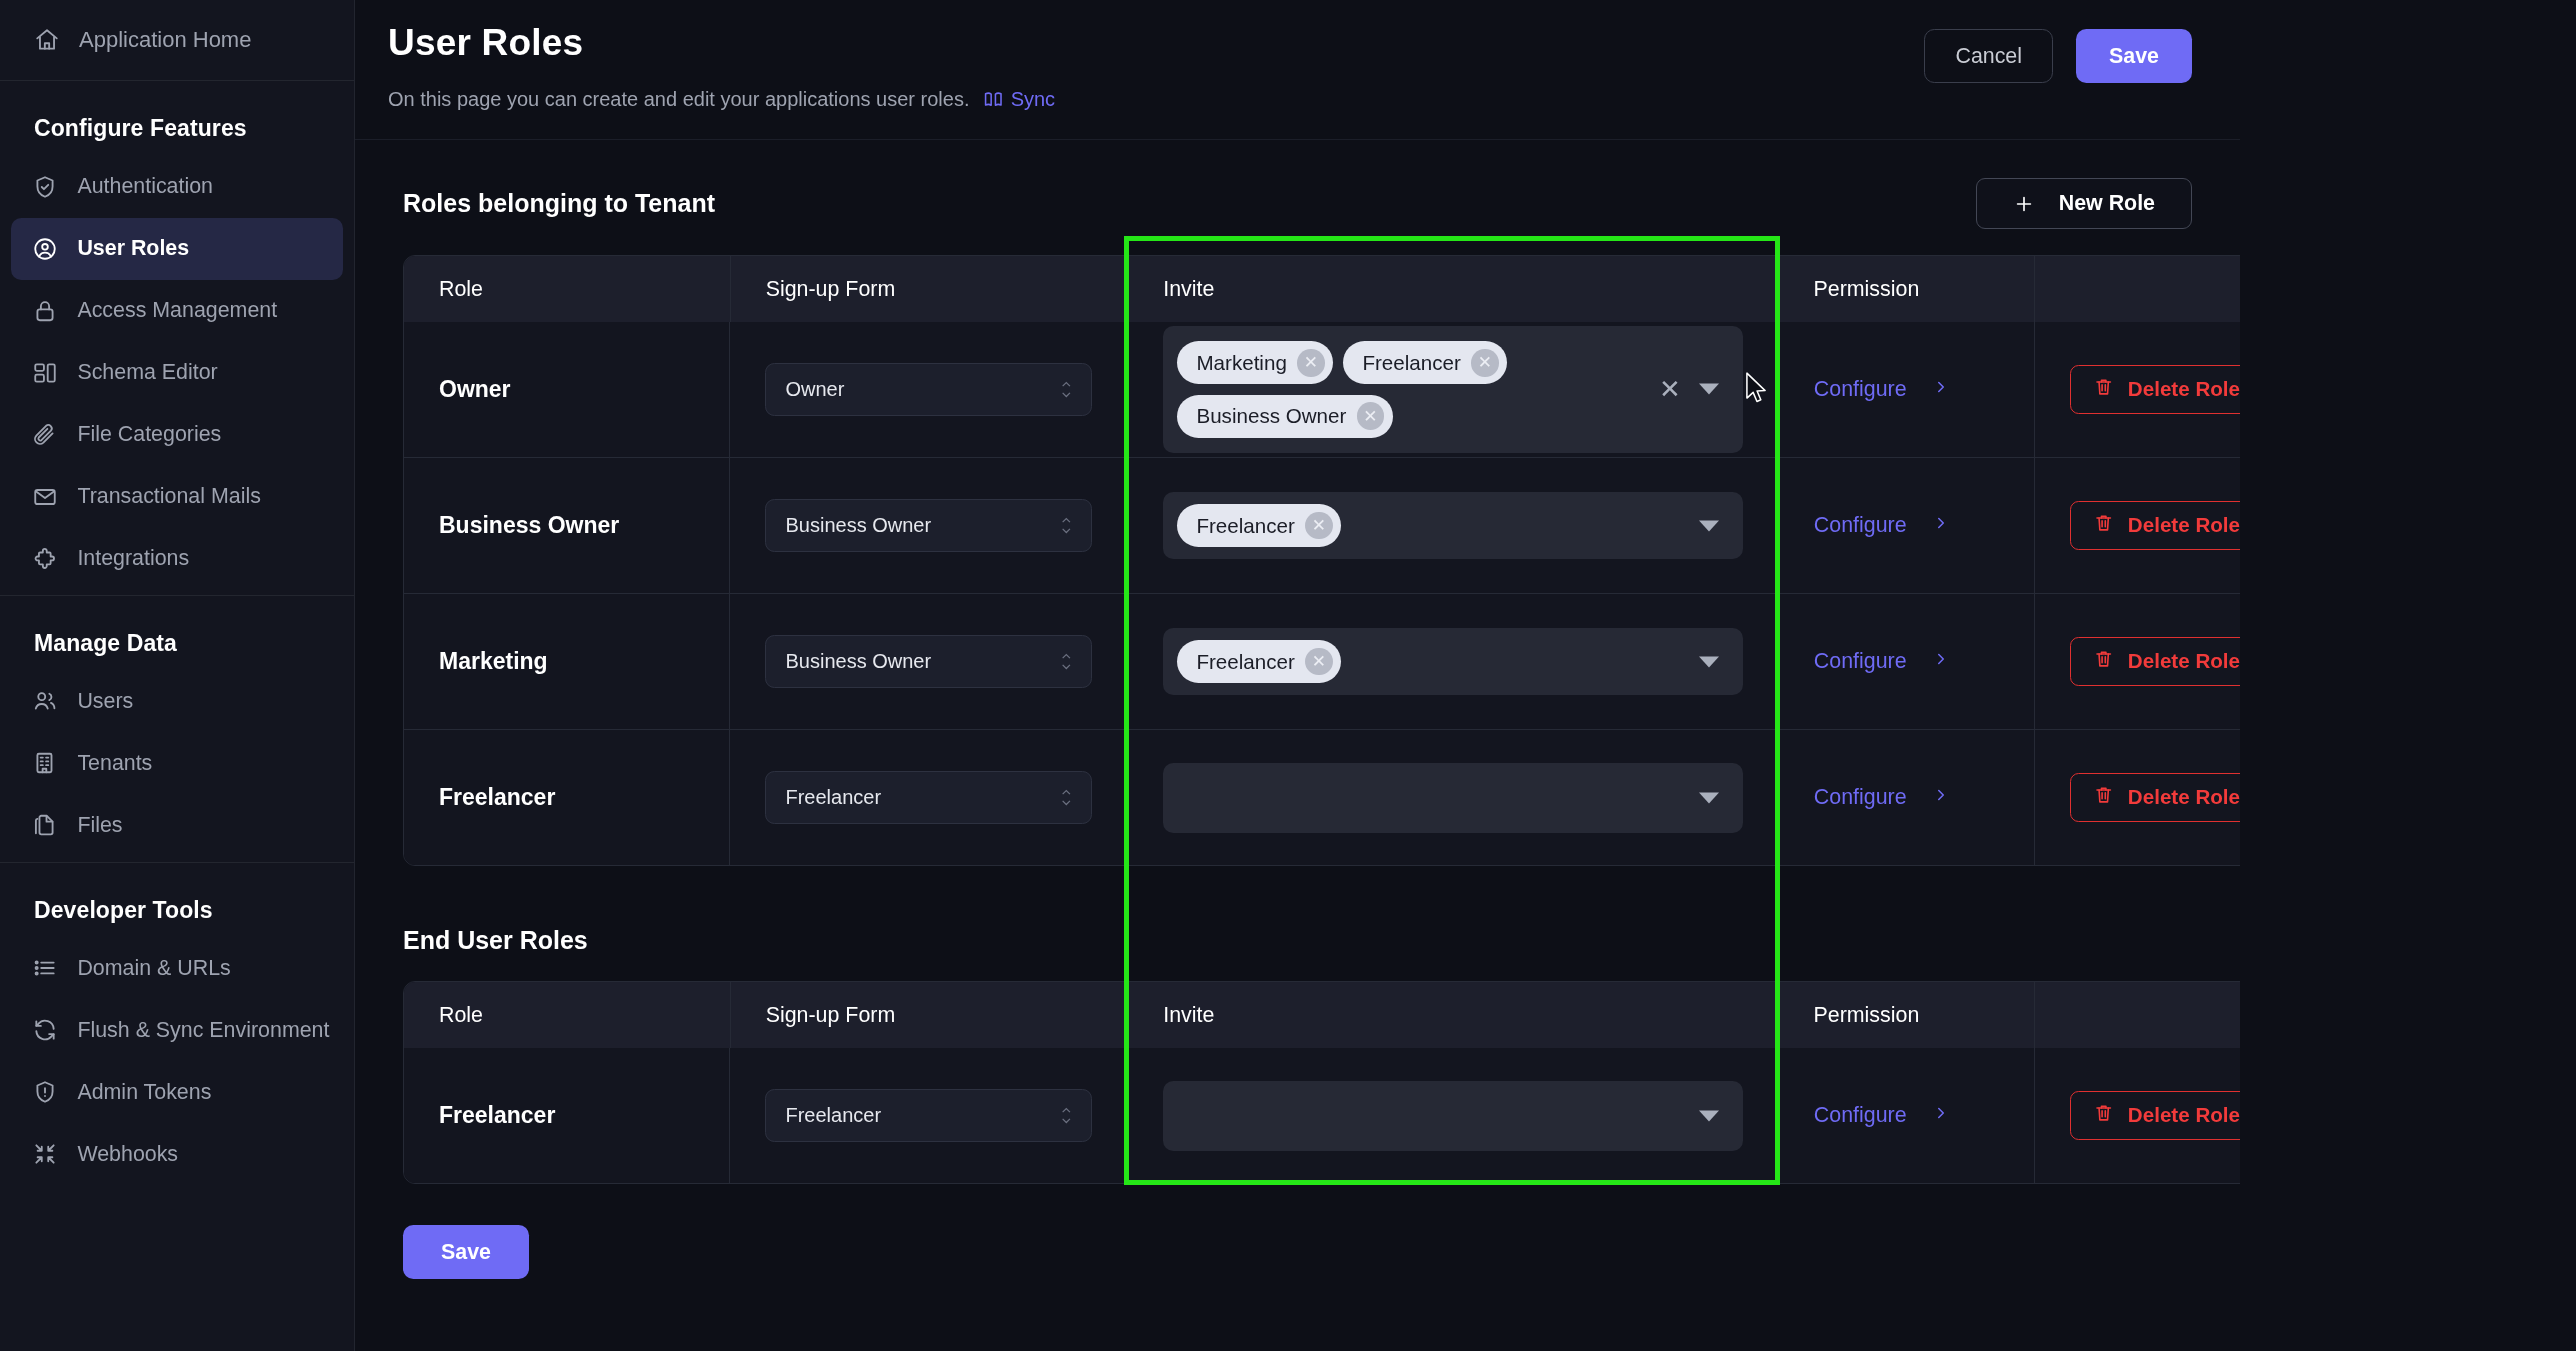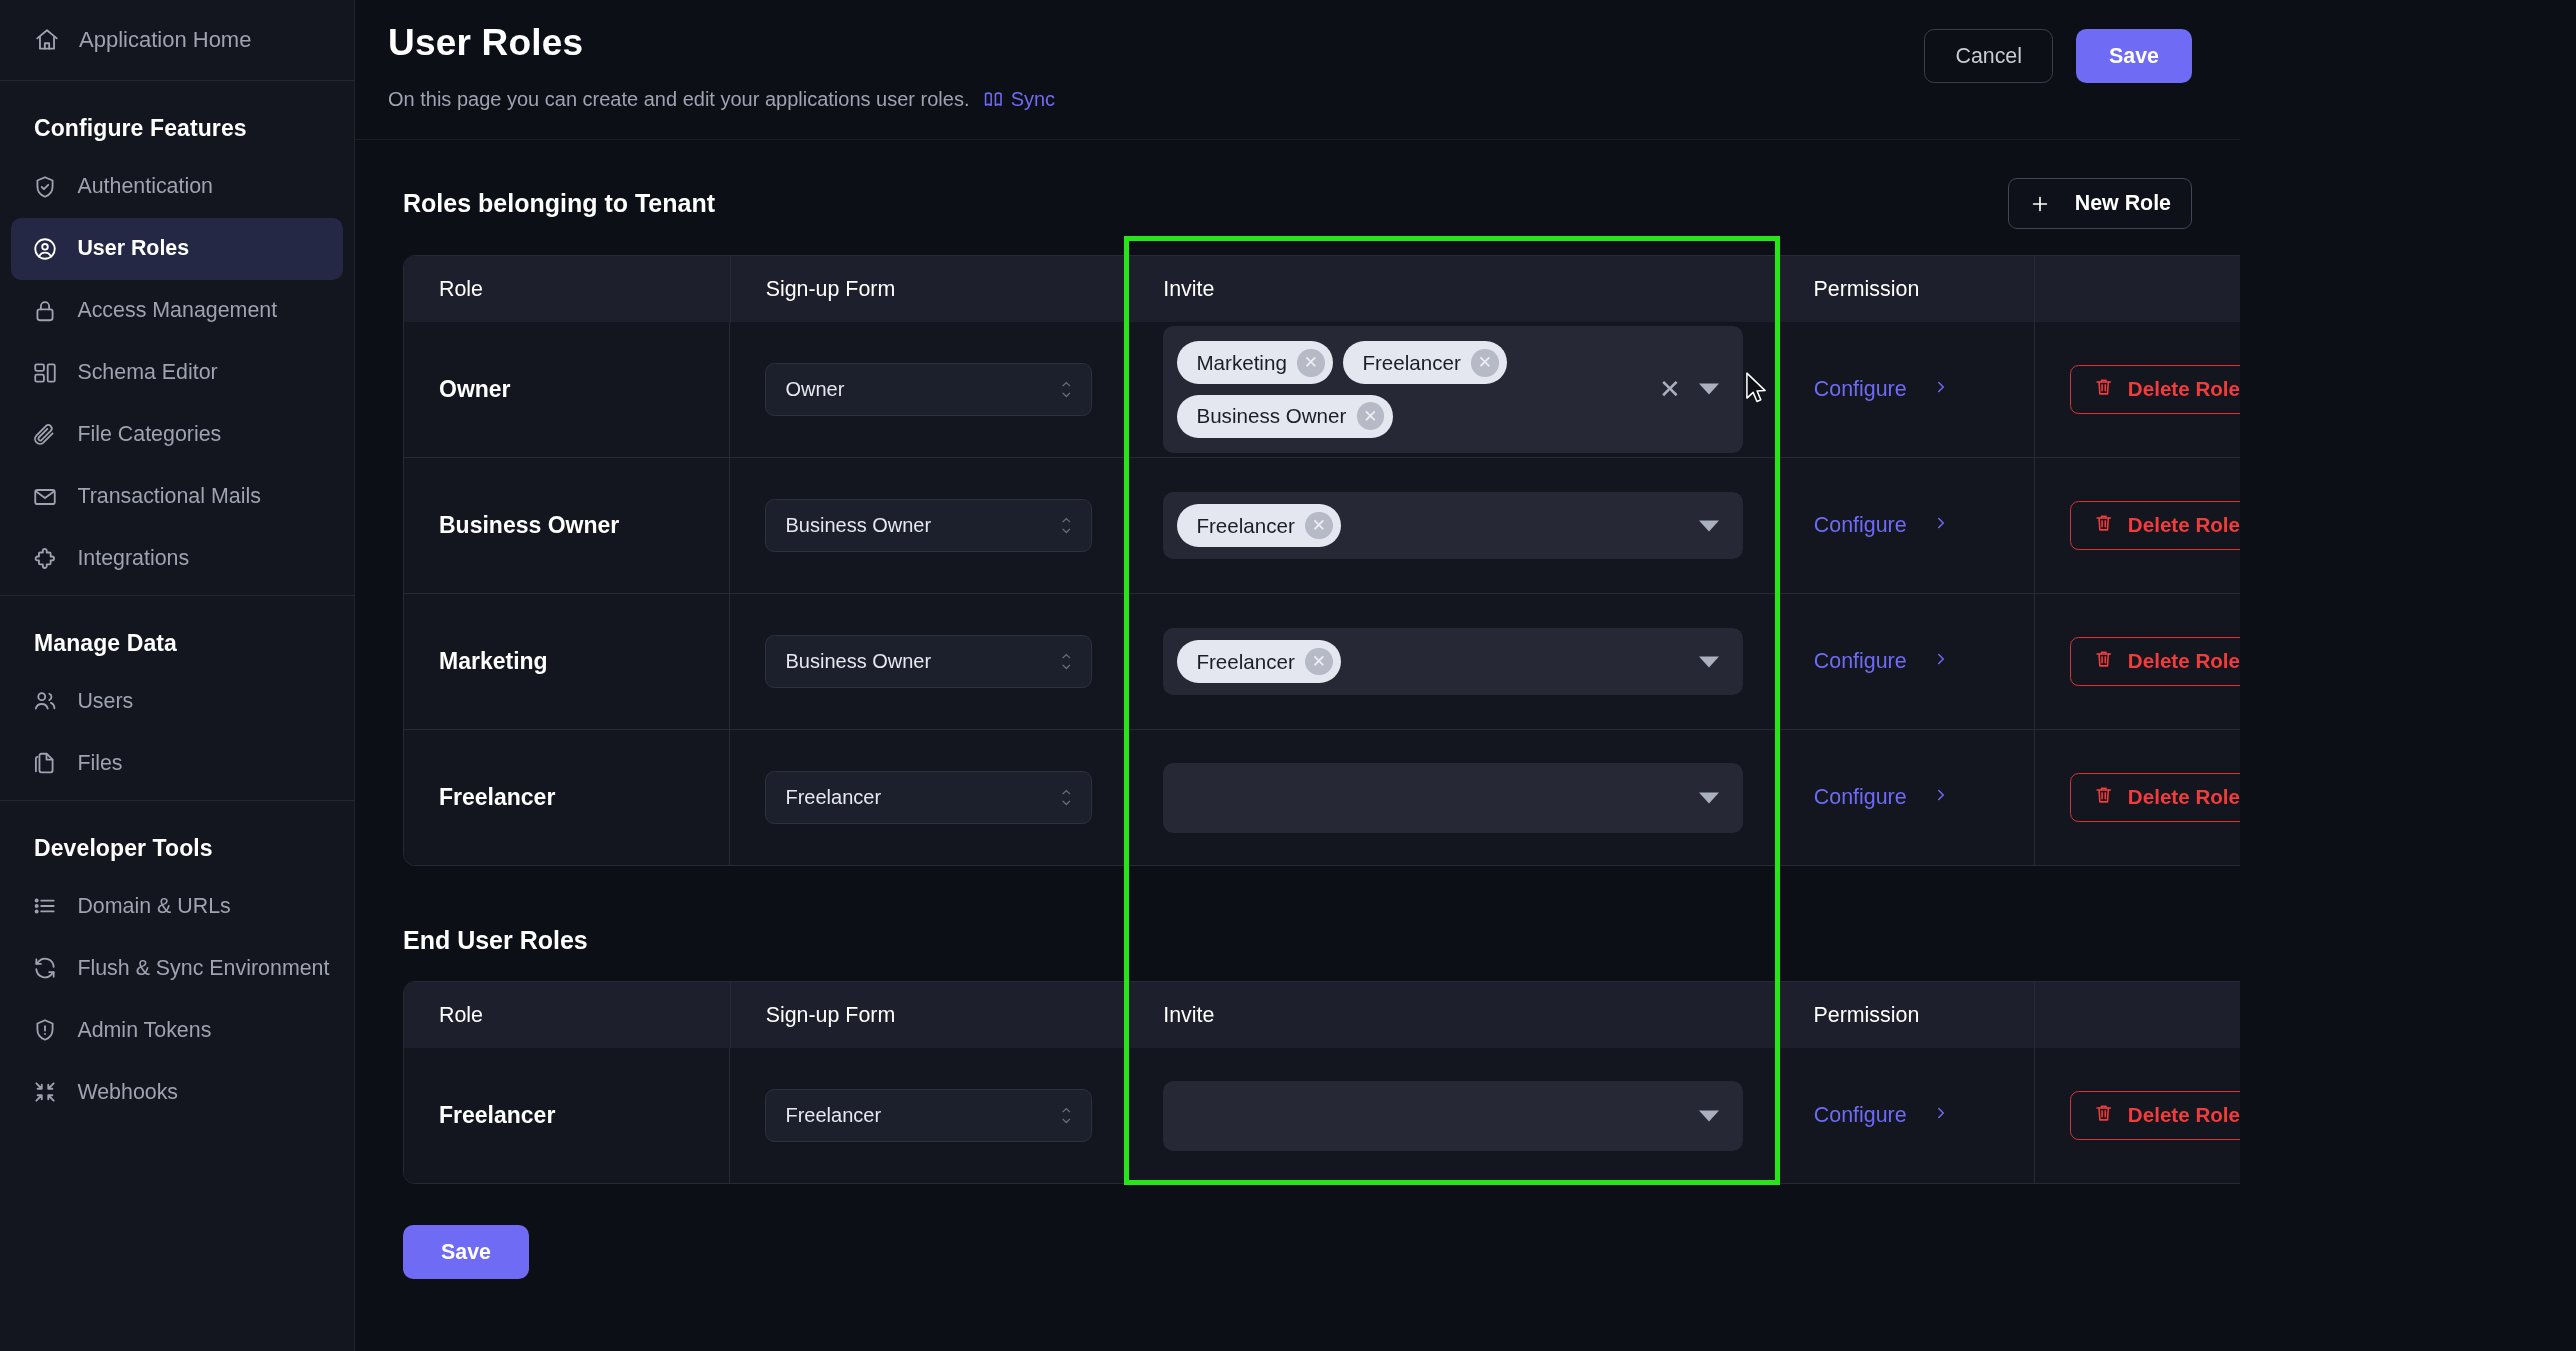--- a/index.html
+++ b/index.html
@@ -70,21 +70,21 @@
   .content { padding: 38px 48px 0 48px; position: relative; }
 
   .section-head {
     display: flex; align-items: center; justify-content: space-between;
     margin-bottom: 26px;
   }
   .section-title { font-size: 25px; font-weight: 600; color: #ffffff; }
   .btn-new-role {
     display: inline-flex; align-items: center; gap: 24px;
     border: 0.9px solid #434755; background: #0f111a; color: #ffffff;
-    font-size: 21.4px; font-weight: 700; border-radius: 9px; padding: 12px 20px; font-family: inherit;
+    font-size: 21.4px; font-weight: 700; border-radius: 9px; padding: 12px 36px; font-family: inherit;
   }
 
   
   .tbl { width: 1923px; border: 0.9px solid #262a36; border-radius: 12px; overflow: hidden; }
   .trow { display: flex; }
   .thead .trow { background: #1d1f2c; }
   .tbody .trow { border-top: 0.9px solid #262a36; background: #13151f; }
   .tbody .trow:first-child { border-top: none; }
   .cell { padding: 0 35px; display: flex; align-items: center; border-left: 0.9px solid #262a36; }
   .cell:first-child { border-left: none; }
@@ -264,20 +264,30 @@
                 <path d="M3.5 19a5.7 5.7 0 0 1 11 0"></path>
                 <path d="M16 5.3a3.2 3.2 0 0 1 0 5.9"></path>
                 <path d="M17.5 13.7a5.6 5.6 0 0 1 3.2 5"></path>
               </svg>
             </span>
             <span class="label">Users</span>
           </div>
           <div class="side-item">
             <span class="ico">
               <svg viewBox="0 0 24 24">
+                <rect x="5" y="3.5" width="13" height="17" rx="1.3"></rect>
+                <path d="M8 7h2M13 7h2M8 10.5h2M13 10.5h2M8 14h2M13 14h2"></path>
+                <path d="M9.8 20.5v-3.2h3.4v3.2"></path>
+              </svg>
+            </span>
+            <span class="label">Tenants</span>
+          </div>
+          <div class="side-item">
+            <span class="ico">
+              <svg viewBox="0 0 24 24">
                 <path d="M8.5 3.5h5.2L19 8.8V19a1.6 1.6 0 0 1-1.6 1.6H8.5A1.6 1.6 0 0 1 6.9 19V5.1A1.6 1.6 0 0 1 8.5 3.5z"></path>
                 <path d="M13.4 3.6v5.3H18.8"></path>
                 <path d="M5 6.3A1.6 1.6 0 0 0 3.6 7.9v11.7"></path>
               </svg>
             </span>
             <span class="label">Files</span>
           </div>
         </div>
         <div class="side-group">
           <div class="group-title">Developer Tools</div>

